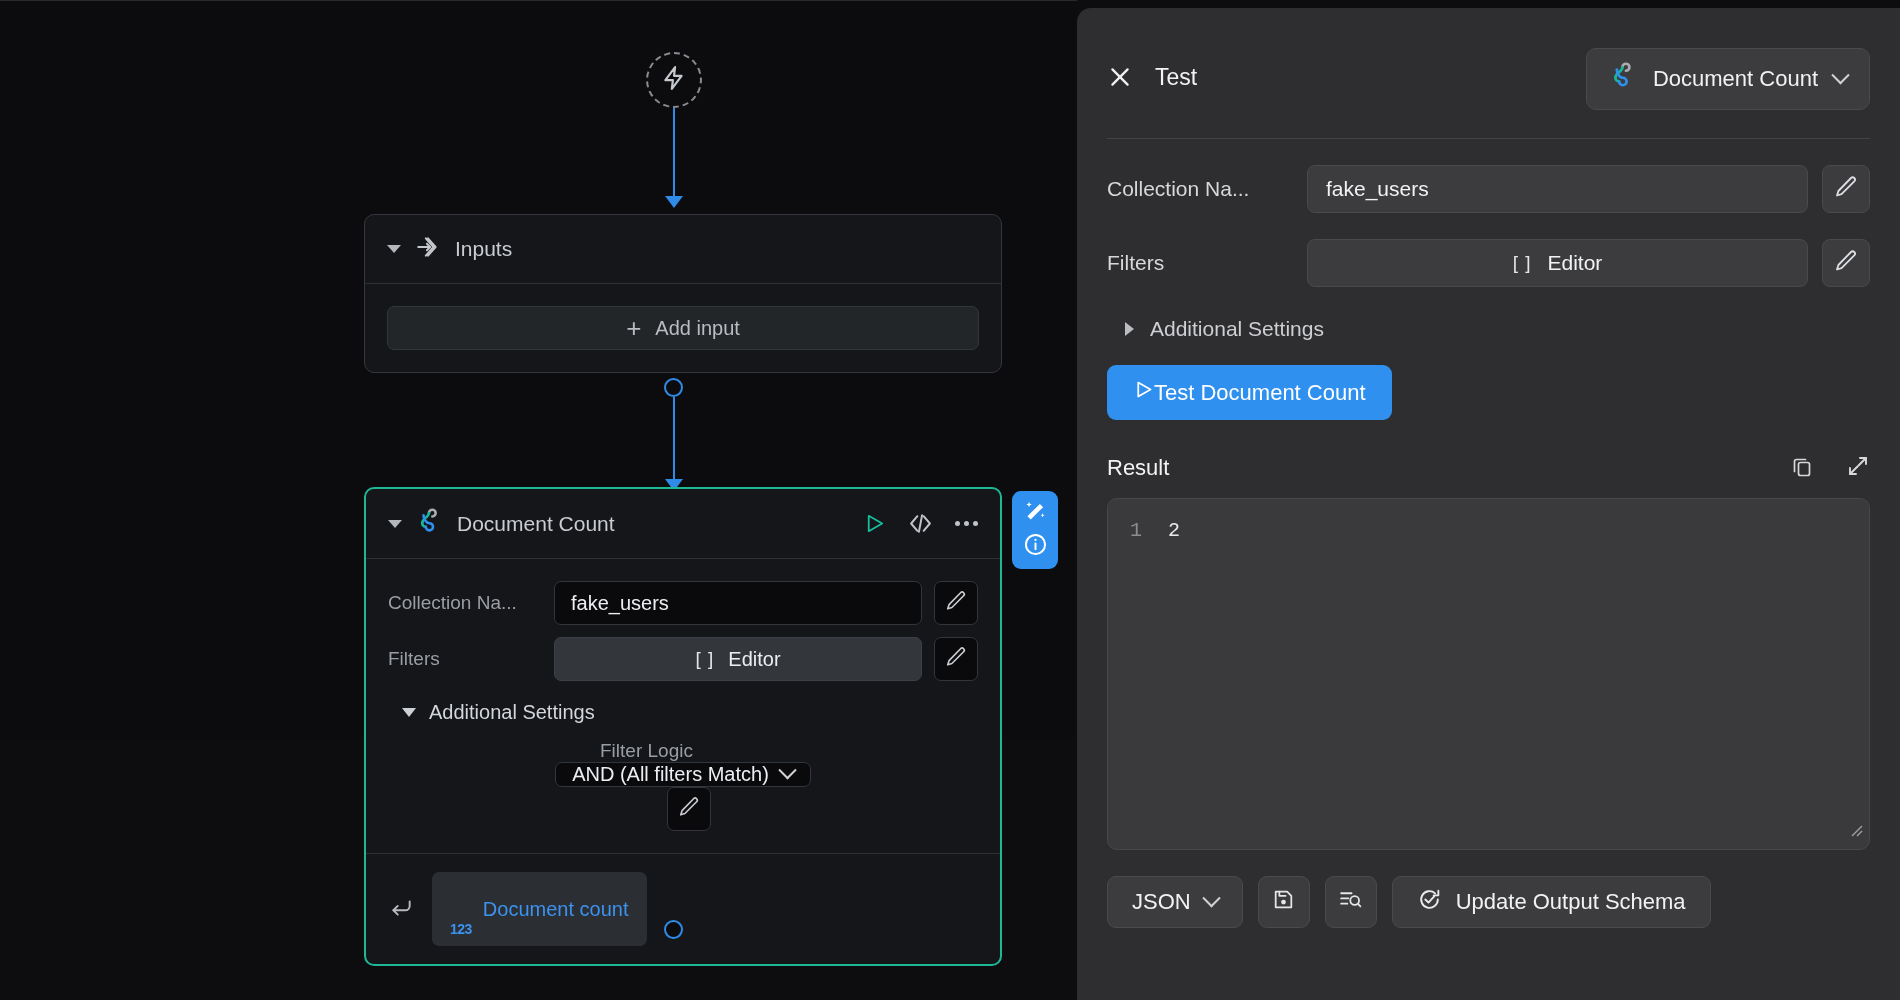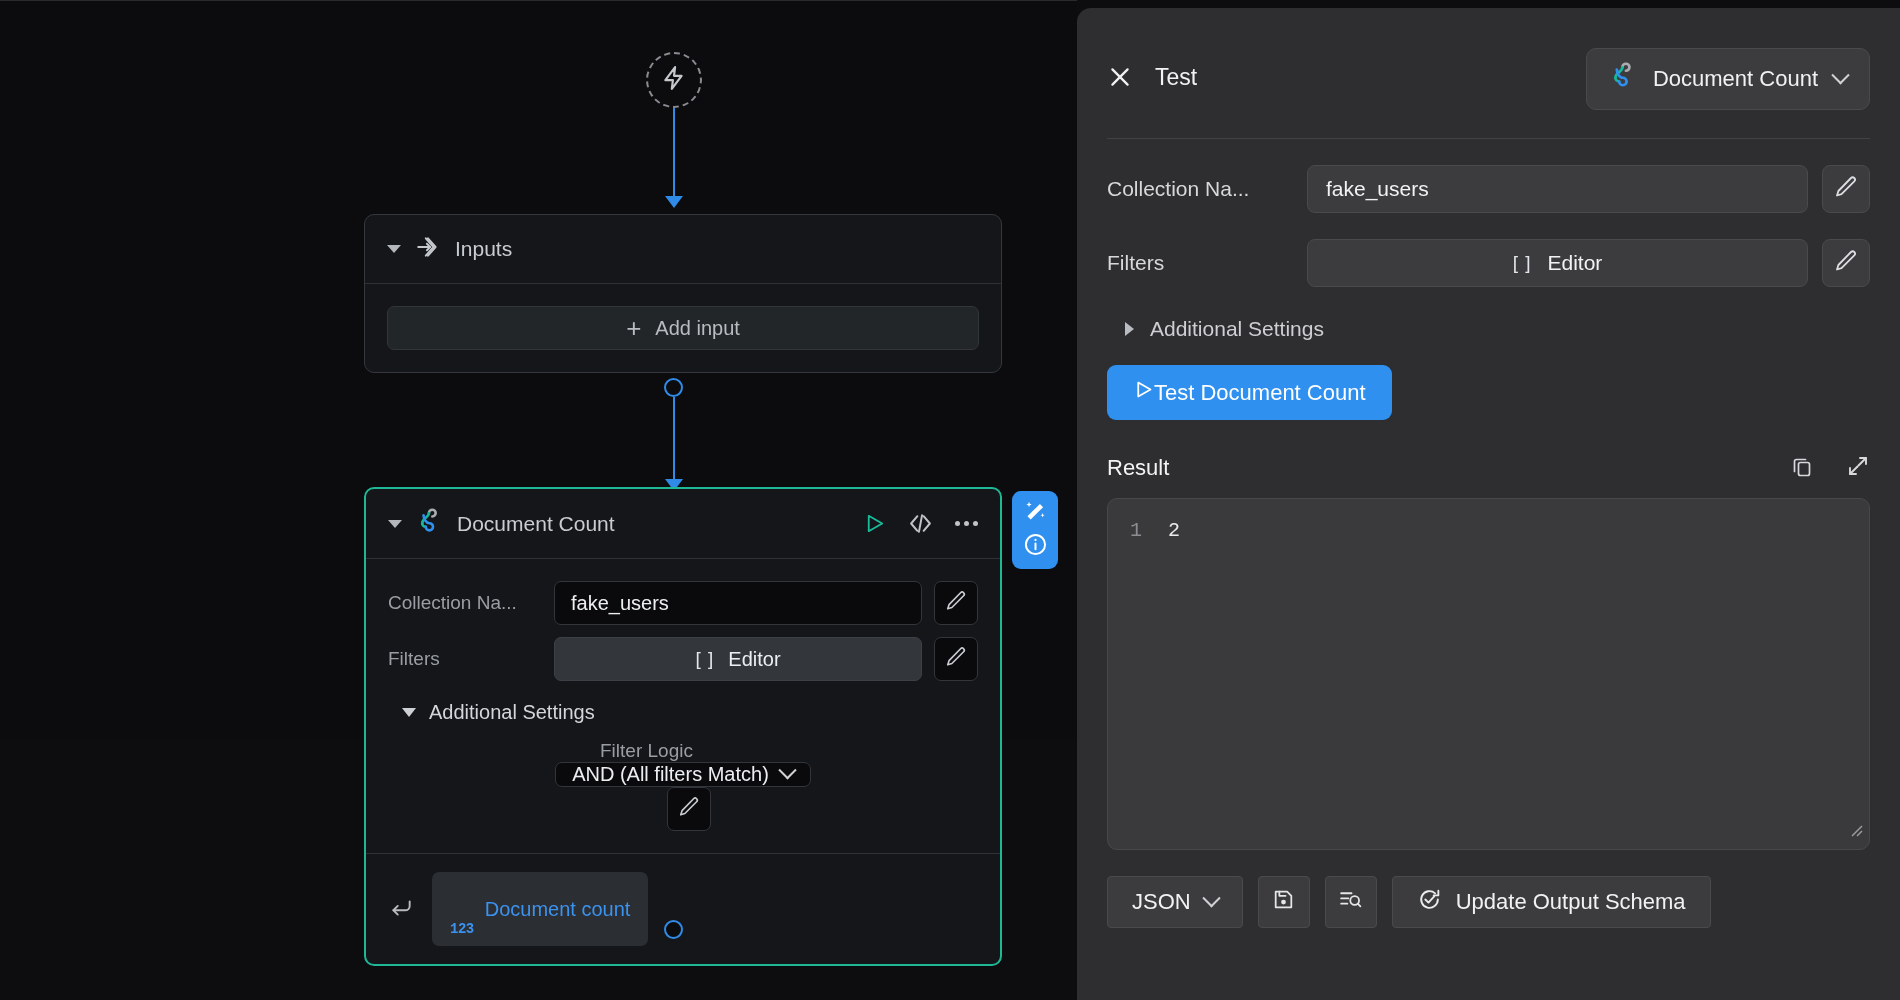--- a/index.html
+++ b/index.html
@@ -118,21 +118,21 @@
     border-top: 1px solid #2e3136;
     padding: 18px 22px; display: flex; align-items: center; gap: 18px;
   }
   .out-chip {
     display: flex; align-items: center; gap: 11px;
     background: #2b2e33; border-radius: 7px;
     padding: 9px 18px; font-size: 20px; color: #3b92ef;
   }
   .num-glyph {
     font-size: 14px; font-weight: bold; color: #3b92ef;
-    font-family: Liberation Mono, monospace; letter-spacing: -0.5px; margin-top: 40px;
+    font-family: Liberation Sans, sans-serif; letter-spacing: -0.5px; margin-top: 40px;
   }
 
   .add-input-btn {
     height: 44px; border-radius: 7px;
     background: #232629; border: 1px solid #32353a;
     display: flex; align-items: center; justify-content: center; gap: 14px;
     font-size: 20px; color: #b9bcc1; margin: 0 auto;
   }
   .plus { font-size: 26px; color: #b9bcc1; line-height: 1; }
 
@@ -214,21 +214,21 @@
   }
   .ln { color: #8b8d90; margin-right: 14px; }
   .lv { color: #e9eaec; }
   .resize-grip { position: absolute; right: 5px; bottom: 5px; }
 
   .panel-footer {
     display: flex; align-items: center; gap: 15px;
     margin-top: 26px;
   }
   .ft-btn {
-    height: 52px; border-radius: 4px;
+    height: 52px; border-radius: 9px;
     background: #3c3c3f; border: 1px solid #4a4a4d;
     display: flex; align-items: center; justify-content: center;
     gap: 14px; padding: 0 24px;
     font-size: 22px; color: #f1f2f3;
   }
   .ft-btn.sq { width: 52px; padding: 0; }
 </style>
 </head>
 <body>
 

